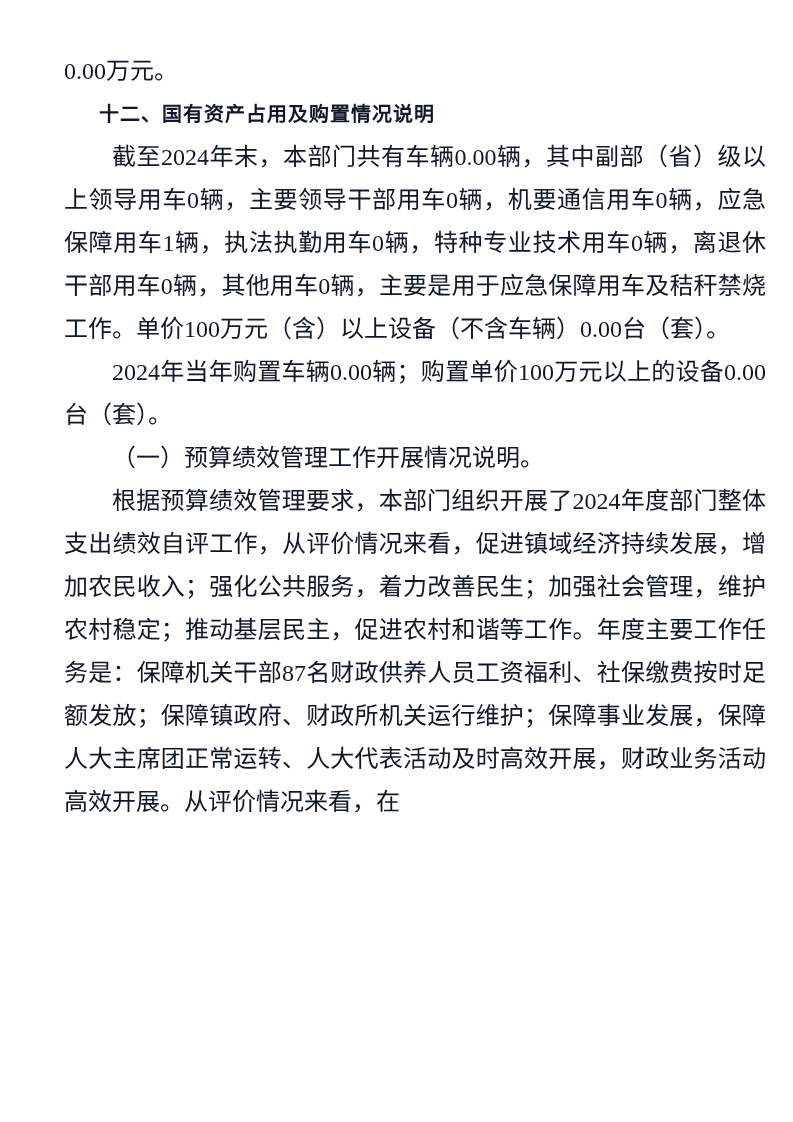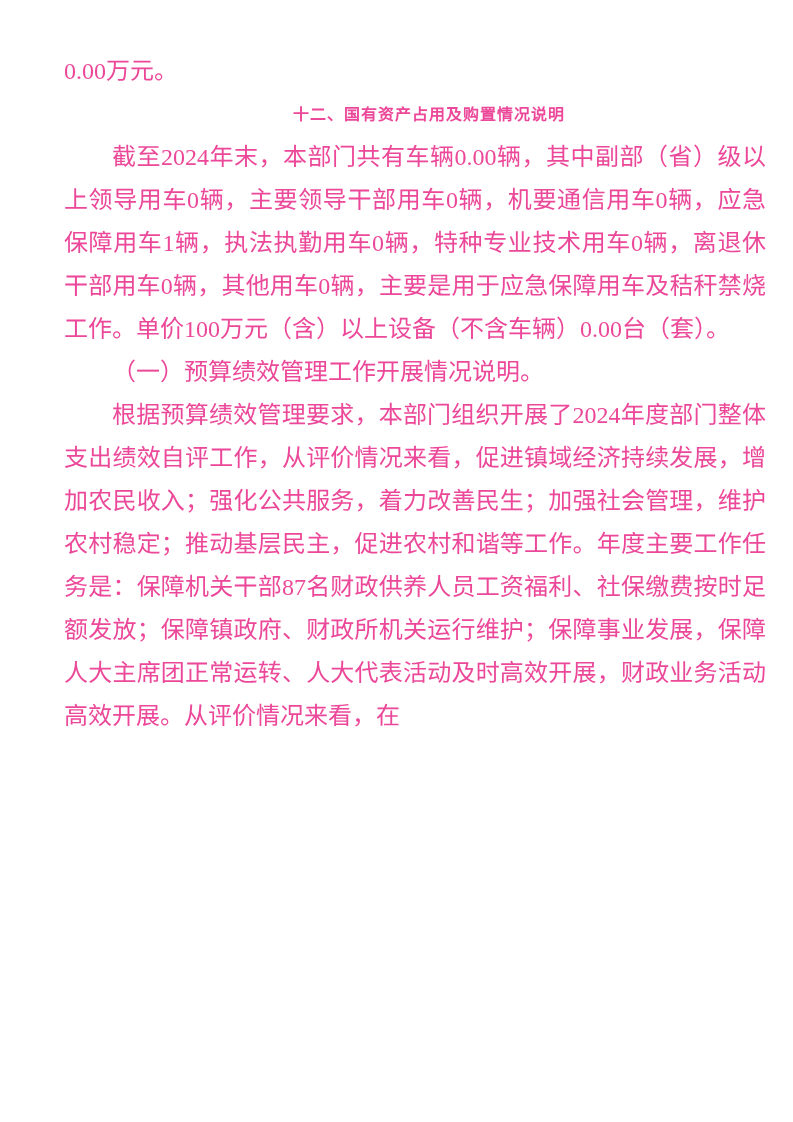--- a/index.html
+++ b/index.html
@@ -8,58 +8,58 @@
     background: #ffffff;
   }
   .page {
     position: relative;
     width: 793px;
     height: 1122px;
     box-sizing: border-box;
     margin: 0 auto;
     padding: 50px 27px 0 64px;
     background: #ffffff;
-    color: #ec4899;
+    color: #0f172a;
     overflow: hidden;
   }
   .body-para {
     margin: 0;
     font-family: "Liberation Serif", "DejaVu Serif", serif;
     font-size: 24px;
     line-height: 43px;
     text-align: justify;
     text-justify: inter-character;
     text-indent: 2em;
     word-break: break-all;
   }
   .no-indent {
     text-indent: 0;
   }
   .section-heading {
     margin: 0;
     font-family: "Liberation Sans", "DejaVu Sans", sans-serif;
     font-weight: 700;
-    font-size: 16px;
+    font-size: 20px;
     line-height: 43px;
     text-indent: 1.75em;
     letter-spacing: 1px;
-    text-align: center;
   }
 </style>
 </head>
 <body>
 
 <div class="page">
 
   <p class="body-para no-indent">0.00万元。</p>
 
 
   <h2 class="section-heading">十二、国有资产占用及购置情况说明</h2>
 
   <p class="body-para">截至2024年末，本部门共有车辆0.00辆，其中副部（省）级以上领导用车0辆，主要领导干部用车0辆，机要通信用车0辆，应急保障用车1辆，执法执勤用车0辆，特种专业技术用车0辆，离退休干部用车0辆，其他用车0辆，主要是用于应急保障用车及秸秆禁烧工作。单价100万元（含）以上设备（不含车辆）0.00台（套）。</p>
 
+  <p class="body-para">2024年当年购置车辆0.00辆；购置单价100万元以上的设备0.00台（套）。</p>
 
 
   <p class="body-para">（一）预算绩效管理工作开展情况说明。</p>
 
   <p class="body-para">根据预算绩效管理要求，本部门组织开展了2024年度部门整体支出绩效自评工作，从评价情况来看，促进镇域经济持续发展，增加农民收入；强化公共服务，着力改善民生；加强社会管理，维护农村稳定；推动基层民主，促进农村和谐等工作。年度主要工作任务是：保障机关干部87名财政供养人员工资福利、社保缴费按时足额发放；保障镇政府、财政所机关运行维护；保障事业发展，保障人大主席团正常运转、人大代表活动及时高效开展，财政业务活动高效开展。从评价情况来看，在</p>
 
 </div>
 
 </body></html>

